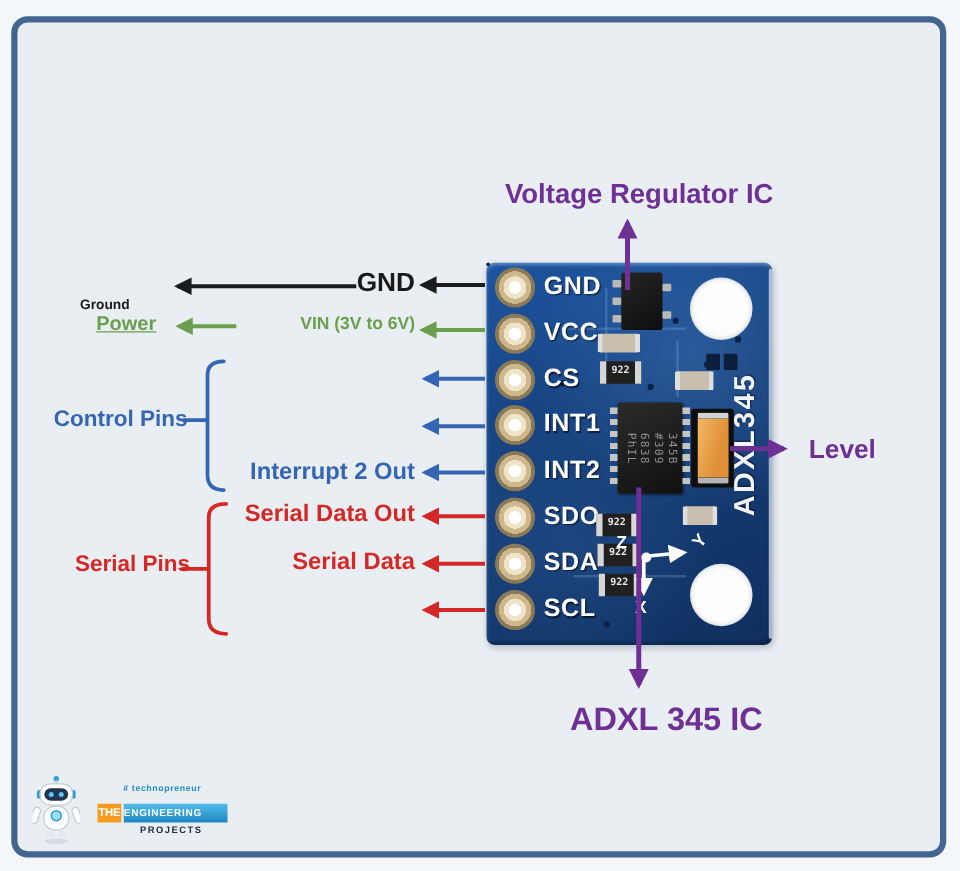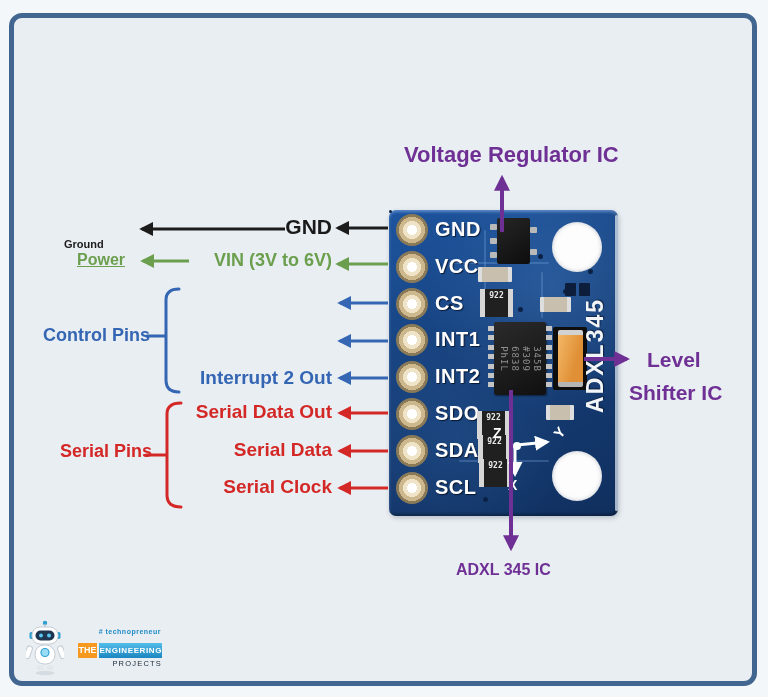--- a/index.html
+++ b/index.html
@@ -54,45 +54,45 @@
   .chip-text { position:absolute; left:50%; top:50%;
                transform:translate(-50%,-50%) rotate(90deg);
                font-family:"DejaVu Sans Mono",monospace; font-size:9px; line-height:11px;
                color:#8f8f8f; letter-spacing:1px; text-align:center; }
   .chip-text span { display:block; }
   .ls-pad { position:absolute; left:164px; top:117px; width:34px; height:63px;
             background:#0e0e0e; border-radius:2px; }
   .ls { position:absolute; left:169px; top:120px; width:25px; height:57px;
         box-sizing:border-box; border-top:5px solid #d2d2d2; border-bottom:5px solid #b5b5b5;
         background:linear-gradient(105deg,#f4b766,#df8f35 70%); border-radius:2px; }
-  .res { position:absolute; width:33px; height:28px; box-sizing:border-box;
+  .res { position:absolute; width:33px; height:18px; box-sizing:border-box;
          background:#202020; border-left:5px solid #d6d6d6; border-right:5px solid #d6d6d6;
          color:#e8e8e8; font-size:8px; font-weight:bold; line-height:14px; text-align:center;
          font-family:"DejaVu Sans Mono",monospace; }
   .cap { position:absolute; height:15px; box-sizing:border-box; background:#c9bfae;
          border-left:4px solid #dedede; border-right:4px solid #dedede; border-radius:1px; }
   .silk { position:absolute; left:193px; top:88px; writing-mode:vertical-rl;
           transform:rotate(180deg); color:#f2f5f8; font-size:23px; font-weight:bold;
           letter-spacing:2px; text-shadow:1px 1px 1px rgba(0,0,10,.5); }
   .axis { position:absolute; left:100px; top:198px; }
 
   .overlay { position:absolute; left:0; top:0; pointer-events:none; }
 
   
   .logo { position:absolute; left:24px; top:616px; width:150px; height:62px; }
   .logo .tagline { position:absolute; top:12px; right:13px; font-size:7px; font-weight:bold;
                    color:#1f8ac6; letter-spacing:.5px; }
   .logo .box-the { position:absolute; left:54px; top:27px; width:19px; height:15px;
                    background:#f6991e; color:#fff; font-size:9px; font-weight:bold;
                    text-align:center; line-height:15px; }
-  .logo .box-eng { position:absolute; left:75px; top:27px; width:63px; height:15px;
+  .logo .box-eng { position:absolute; left:75px; top:27px; width:83px; height:15px;
                    background:linear-gradient(#53bdea,#1b86c0); color:#fff; font-size:8px;
-                   font-weight:bold; letter-spacing:.6px; text-align:right; line-height:15px;
+                   font-weight:bold; letter-spacing:.6px; text-align:left; line-height:15px;
                    white-space:nowrap; }
-  .logo .projects { position:absolute; top:43px; right:12px; font-size:7.5px; font-weight:normal;
+  .logo .projects { position:absolute; top:43px; right:12px; font-size:7.5px; font-weight:bold;
                     color:#20303f; letter-spacing:1.2px; }
 </style>
 </head>
 <body>
 
 <div class="canvas">
   <div class="frame"></div>
 
   <div class="board">
     <div class="trace" style="left:60px;top:52px;width:100px;height:2px;"></div>
@@ -208,34 +208,32 @@
     <line x1="584" y1="359" x2="627" y2="359" stroke="#6f3095" stroke-width="4" marker-end="url(#mpurple)"></line>
 
     <path d="M179,289 Q166,289 166,300 L166,380 Q166,392 179,392 M147,336 L166,336" fill="none" stroke="#3566b4" stroke-width="3" stroke-linecap="round"></path>
     <path d="M181,403 Q167,403 167,414 L167,495 Q167,507 181,507 M146,455 L167,455" fill="none" stroke="#d42827" stroke-width="3" stroke-linecap="round"></path>
   </svg>
 
   <div class="t c-black" style="left:64px;top:218px;font-size:11px;margin-top:20px;">Ground</div>
   <div class="t c-black ra" style="top:215px;font-size:21px;">GND</div>
 
   <div class="t c-green" style="left:77px;top:251px;font-size:16px;text-decoration:underline;">Power</div>
-  <div class="t c-green ra" style="top:250px;font-size:18px;">VIN (3V to 6V)</div>
+  <div class="t c-green ra" style="top:250px;font-size:14px;">VIN (3V to 6V)</div>
 
   <div class="t c-blue ra" style="top:367px;font-size:19px;">Interrupt 2 Out</div>
   <div class="t c-blue" style="left:43px;top:325px;font-size:18px;">Control Pins</div>
 
   <div class="t c-red ra" style="top:401px;font-size:19px;">Serial Data Out</div>
   <div class="t c-red ra" style="top:439px;font-size:19px;">Serial Data</div>
-  <div class="t c-red ra" style="top:476px;font-size:19px;">Serial Clock</div>
   <div class="t c-red" style="left:60px;top:441px;font-size:18px;">Serial Pins</div>
 
   <div class="t c-purple" style="left:404px;top:142px;font-size:22px;">Voltage Regulator IC</div>
   <div class="t c-purple" style="left:647px;top:348px;font-size:21px;">Level</div>
-  <div class="t c-purple" style="left:629px;top:381px;font-size:21px;">Shifter IC</div>
-  <div class="t c-purple" style="left:456px;top:561px;font-size:16px;">ADXL 345 IC</div>
+  <div class="t c-purple" style="left:456px;top:561px;font-size:26px;">ADXL 345 IC</div>
 
   <div class="logo">
     <svg width="38" height="56" viewBox="0 0 38 56" style="position:absolute;left:2px;top:4px;">
       <circle cx="19" cy="3" r="2.2" fill="#2e9fd0"></circle>
       <line x1="19" y1="4" x2="19" y2="8" stroke="#b9c2cb" stroke-width="1.5"></line>
       <rect x="3.5" y="12" width="3.5" height="7" rx="1.7" fill="#2e9fd0"></rect>
       <rect x="31" y="12" width="3.5" height="7" rx="1.7" fill="#2e9fd0"></rect>
       <rect x="6" y="7" width="26" height="17" rx="8" fill="#ffffff" stroke="#c5ccd4" stroke-width="1"></rect>
       <rect x="9.5" y="10.5" width="19" height="10" rx="5" fill="#1f3550"></rect>
       <circle cx="15" cy="15.5" r="2" fill="#58c6f0"></circle>

